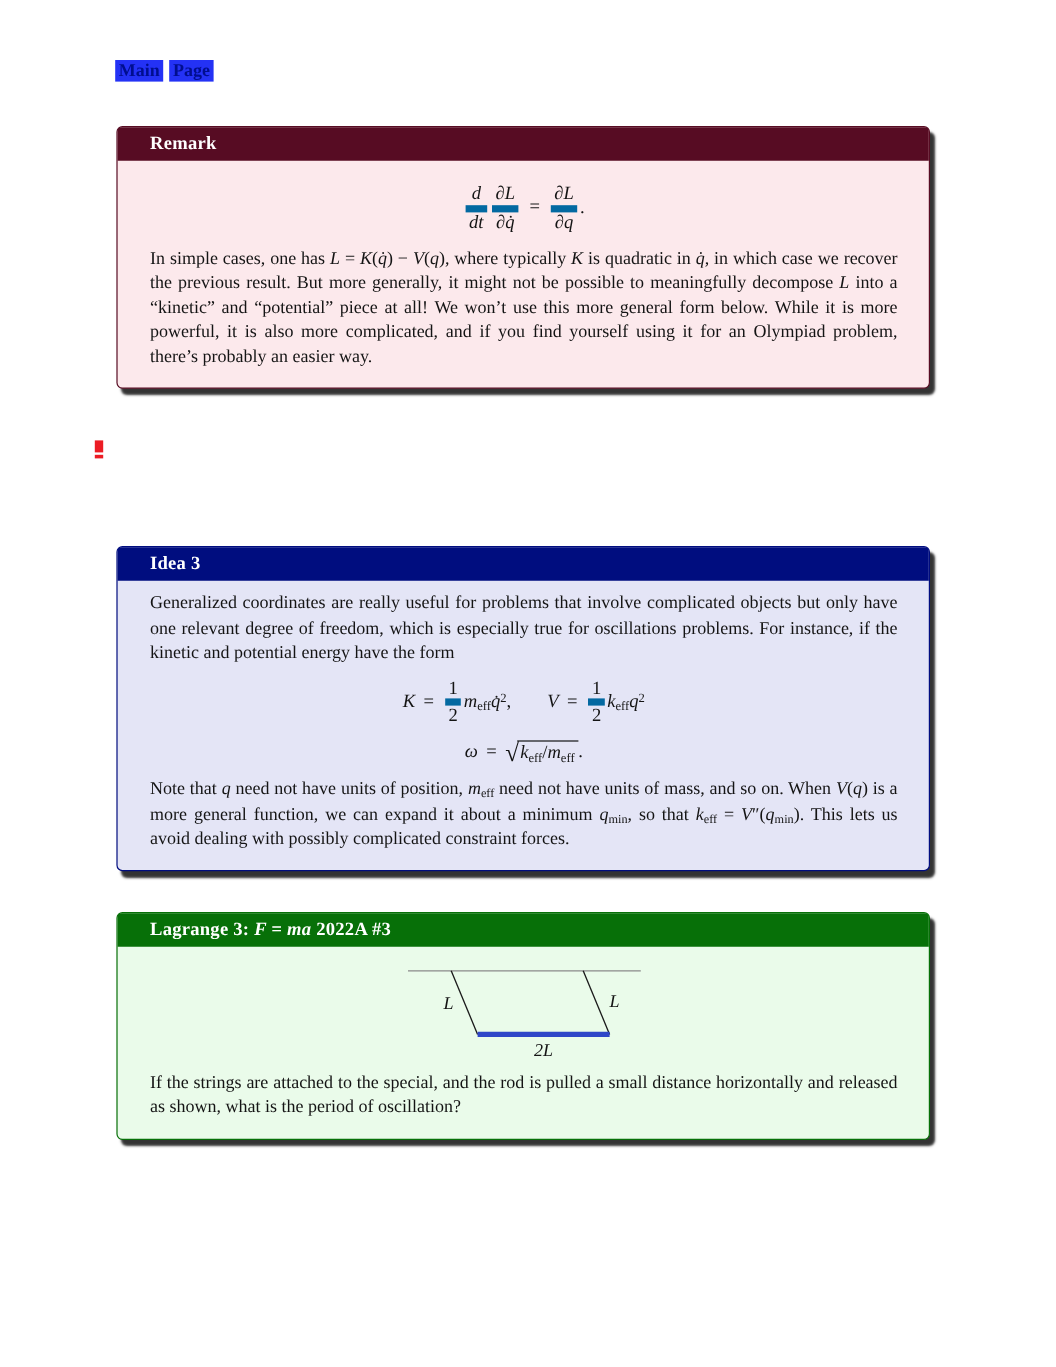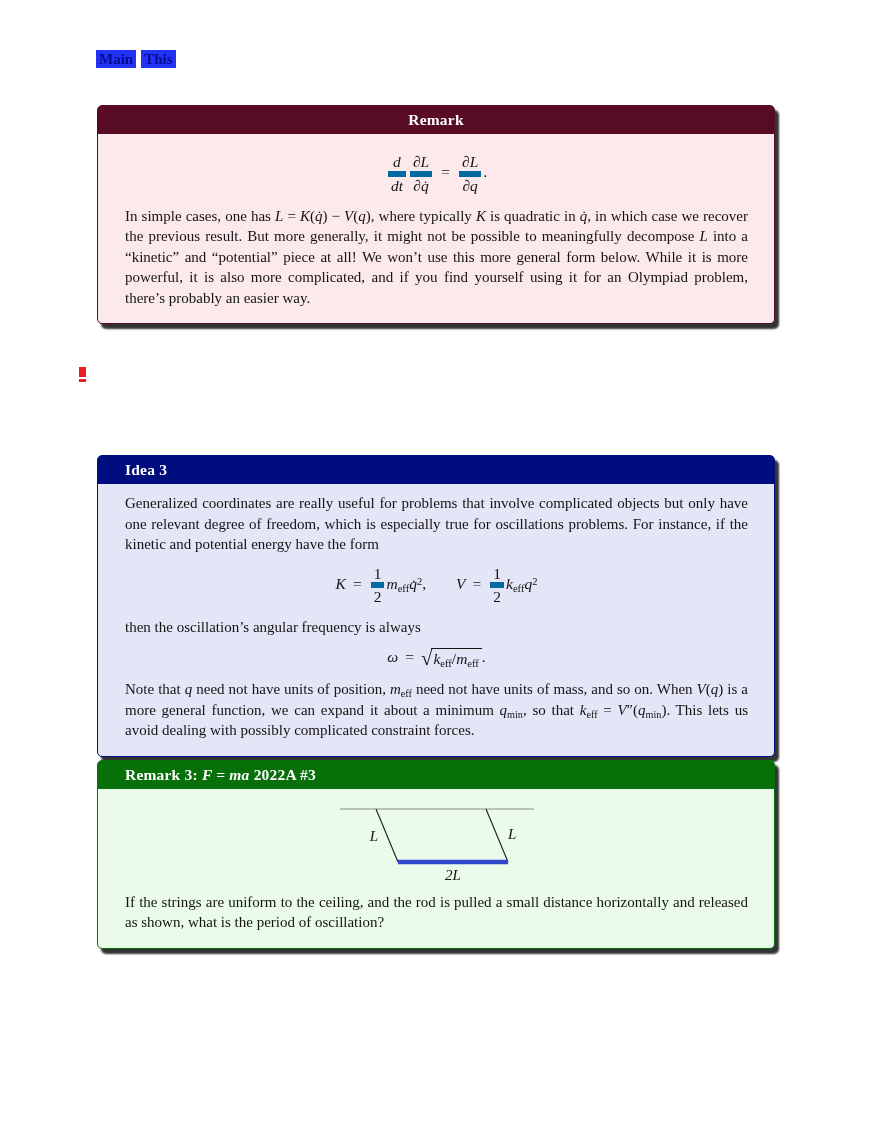--- a/index.html
+++ b/index.html
@@ -17,21 +17,21 @@
   .marker-dot{height:3px;margin-top:2px;background:var(--marker,#ec1c24);}
 
   
   .tbox{position:absolute;left:97px;width:678px;box-sizing:border-box;border-radius:5px;
     box-shadow:4px 5px 2px rgba(0,0,0,0.8);}
   .tbox-header{height:28px;display:flex;align-items:center;padding:0 27px;
     border-radius:3px 3px 0 0;color:#fff;font-weight:bold;font-size:15.5px;letter-spacing:0.2px;}
   .tbox-body{padding:9px 26px 13px 27px;font-size:15px;line-height:20.5px;text-align:justify;}
 
   .remark{top:105px;border:1.5px solid var(--remark_header,#570c23);background:var(--remark_bg,#fce9ec);}
-  .remark .tbox-header{background:var(--remark_header,#570c23);justify-content:center;}
+  .remark .tbox-header{background:var(--remark_header,#570c23);}
 
   .idea{top:455px;border:1.5px solid var(--idea_header,#000d7f);background:var(--idea_bg,#e4e5f6);}
   .idea .tbox-header{background:var(--idea_header,#000d7f);}
 
   .example{top:760px;border:1.5px solid var(--example_header,#077008);background:var(--example_bg,#eafbea);}
   .example .tbox-header{background:var(--example_header,#077008);}
 
   p{margin:0 0 2px 0;}
   .mi{font-style:italic;}
   sub{font-size:68%;font-style:normal;vertical-align:-0.25em;line-height:0;}
@@ -55,21 +55,21 @@
   .rodline{stroke:var(--rod,#2f47c8);stroke-width:4.5;}
   .dlabel{font-family:"Liberation Serif","DejaVu Serif",serif;font-size:15px;font-style:italic;fill:#141414;}
 </style>
 </head>
 <body>
 
 <div class="page">
 
   <a class="mainlink" href="#">
     <span class="linkword">Main</span>
-      <span class="linkword">This</span>
+      <span class="linkword">Page</span>
   </a>
 
   <div class="tbox remark">
     <div class="tbox-header">
       <span>Remark</span>
     </div>
     <div class="tbox-body">
       <div class="eq">
         <span class="frac"><span class="fn mi">d</span><span class="fd mi">dt</span></span><span class="frac"><span class="fn mi">∂L</span><span class="fd mi">∂q̇</span></span><span class="rel">=</span><span class="frac"><span class="fn mi">∂L</span><span class="fd mi">∂q</span></span><span>.</span>
       </div>
@@ -84,44 +84,43 @@
 
   <div class="tbox idea">
     <div class="tbox-header">
       <span>Idea 3</span>
     </div>
     <div class="tbox-body">
       <p><span>Generalized coordinates are really useful for problems that involve complicated objects but only have one relevant degree of freedom, which is especially true for oscillations problems. For instance, if the kinetic and potential energy have the form</span></p>
       <div class="eq">
         <span class="mi">K</span><span class="rel">=</span><span class="frac"><span class="fn">1</span><span class="fd">2</span></span><span class="mi">m</span><sub>eff</sub><span class="mi">q̇</span><sup>2</sup><span>,</span><span class="gap"></span><span class="mi">V</span><span class="rel">=</span><span class="frac"><span class="fn">1</span><span class="fd">2</span></span><span class="mi">k</span><sub>eff</sub><span class="mi">q</span><sup>2</sup>
       </div>
-      <p><span>then the oscillation’s angular frequency is always</span></p>
       <div class="eq">
         <span class="mi">ω</span><span class="rel">=</span><span class="sqrt">
             <span class="radsign">√</span>
             <span class="radicand"><span class="mi">k</span><sub>eff</sub><span>/</span><span class="mi">m</span><sub>eff</sub></span>
           </span><span>.</span>
       </div>
       <p><span>Note that </span><span class="mi">q</span><span> need not have units of position, </span><span class="mi">m</span><sub>eff</sub><span> need not have units of mass, and so on. When </span><span class="mi">V</span><span>(</span><span class="mi">q</span><span>)</span><span> is a more general function, we can expand it about a minimum </span><span class="mi">q</span><sub>min</sub><span>, so that </span><span class="mi">k</span><sub>eff</sub><span> = </span><span class="mi">V</span><span>″(</span><span class="mi">q</span><sub>min</sub><span>)</span><span>. This lets us avoid dealing with possibly complicated constraint forces.</span></p>
     </div>
   </div>
 
   <div class="tbox example">
     <div class="tbox-header">
-      <span><span>Remark 3: </span><span class="mi">F = ma</span><span> 2022A #3</span></span>
+      <span><span>Lagrange 3: </span><span class="mi">F = ma</span><span> 2022A #3</span></span>
     </div>
     <div class="tbox-body">
       <div class="diagram">
         <svg width="210" height="82" viewBox="0 0 210 82">
           <line class="ceiling" x1="8" y1="7" x2="202" y2="7"></line>
           <line class="string" x1="44" y1="7" x2="66" y2="60"></line>
           <line class="string" x1="154" y1="7" x2="176" y2="60"></line>
           <line class="rodline" x1="66" y1="60" x2="176" y2="60"></line>
           <text class="dlabel" x="46" y="39" text-anchor="end">L</text>
           <text class="dlabel" x="176" y="37" text-anchor="start">L</text>
           <text class="dlabel" x="121" y="78" text-anchor="middle">2L</text>
         </svg>
       </div>
-      <p><span>If the strings are uniform to the ceiling, and the rod is pulled a small distance horizontally and released as shown, what is the period of oscillation?</span></p>
+      <p><span>If the strings are attached to the special, and the rod is pulled a small distance horizontally and released as shown, what is the period of oscillation?</span></p>
     </div>
   </div>
 
 </div>
 
 </body></html>

